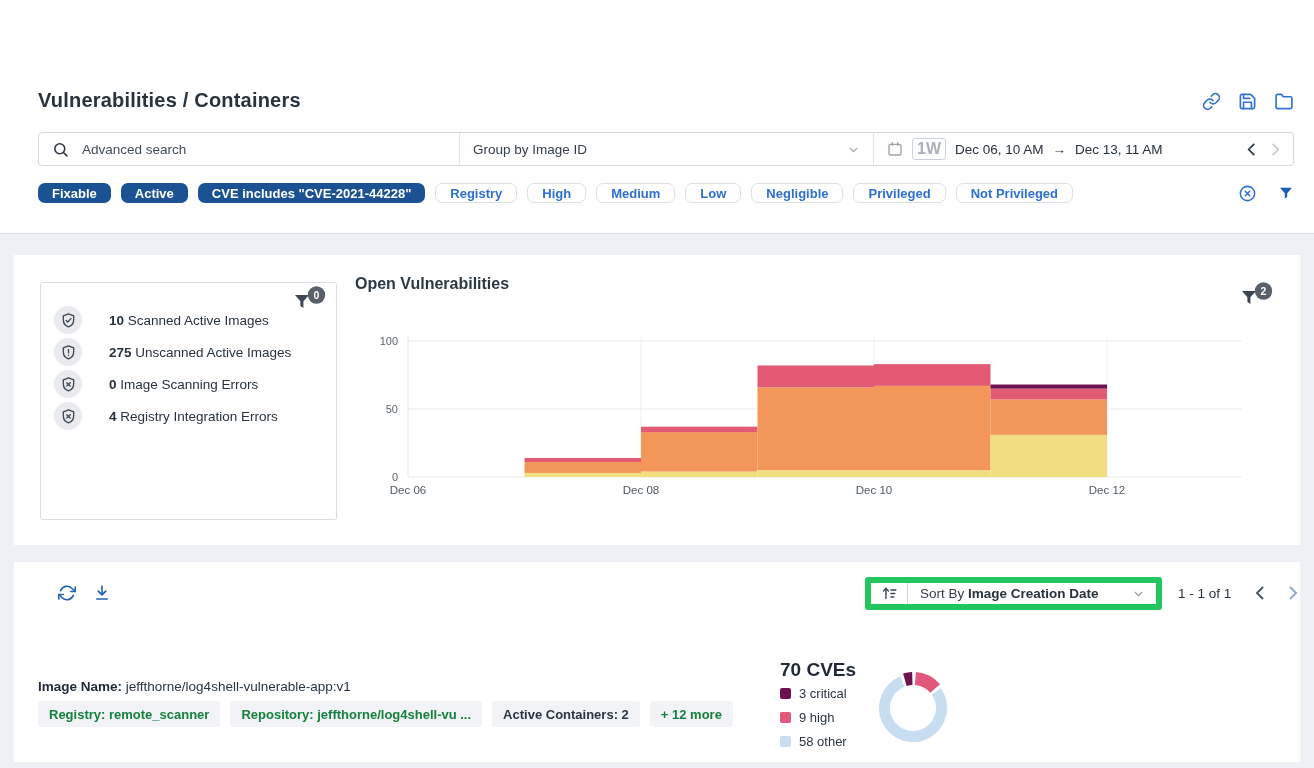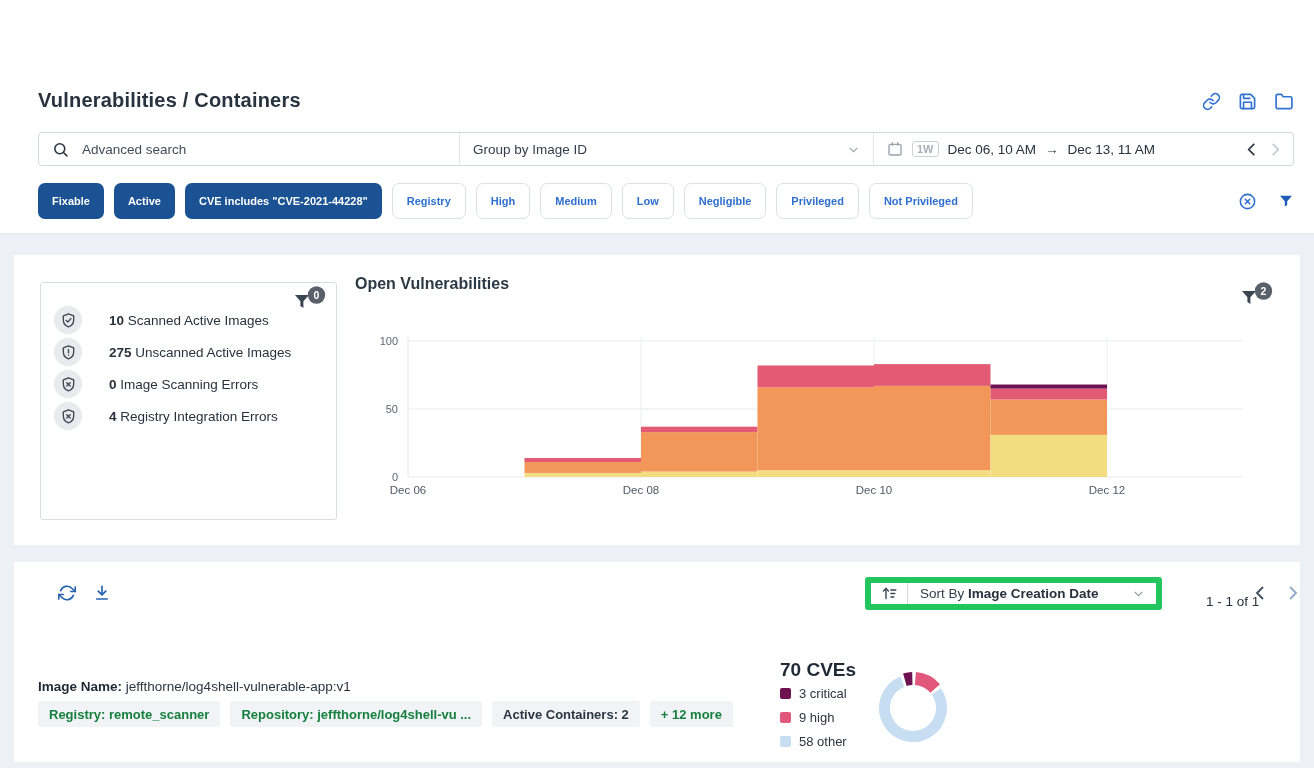--- a/index.html
+++ b/index.html
@@ -15,28 +15,28 @@
   
   .toolbar{position:absolute;left:38px;top:132px;width:1256px;height:34px;background:#fff;border:1px solid #d3d8de;
     border-radius:4px;display:flex;align-items:center;box-sizing:border-box;font-size:13.5px;}
   .tb-search{flex:0 0 421px;display:flex;align-items:center;gap:11px;padding-left:13px;height:100%;
     border-right:1px solid #e2e6ea;box-sizing:border-box;color:#2a3642;}
   .tb-search input{border:0;outline:0;flex:1;font:inherit;color:#1d4ed8;background:transparent;min-width:0;}
   .tb-search input::placeholder{color:#414d59;opacity:1;}
   .tb-group{flex:0 0 414px;display:flex;align-items:center;justify-content:space-between;height:100%;
     padding:0 13px;border-right:1px solid #e2e6ea;box-sizing:border-box;color:#333e4a;cursor:pointer;}
   .tb-date{flex:1;display:flex;align-items:center;gap:9px;padding:0 13px;color:#26323d;cursor:pointer;}
-  .preset-badge{border:1px solid #ccd2d9;color:#a9b0b8;font-size:11px;padding:1px 4px;border-radius:3px;font-weight:600;}
+  .preset-badge{border:1px solid #ccd2d9;color:#a9b0b8;font-size:16px;padding:1px 4px;border-radius:3px;font-weight:600;}
   .date-nav{margin-left:auto;display:flex;gap:15px;align-items:center;}
   .date-prev{color:#2a3643;} .date-next{color:#c3c9d0;}
   .muted-icon{color:#9aa2ab;display:inline-flex;}
 
   
   .filter-row{position:absolute;left:38px;top:183px;width:1256px;display:flex;gap:10px;align-items:center;}
-  .chip{height:36px;display:inline-flex;align-items:center;padding:0 14px;border-radius:7px;font-size:11px;
+  .chip{height:20px;display:inline-flex;align-items:center;padding:0 14px;border-radius:7px;font-size:13px;
     font-weight:700;box-sizing:border-box;cursor:pointer;white-space:nowrap;}
   .chip.filled{background:#1a5294;color:#fff;}
   .chip.outline{background:#fff;border:1px solid #dce1e7;color:#2e6fd0;font-weight:600;}
   .filter-actions{margin-left:auto;display:flex;gap:21px;align-items:center;}
   .clear-filters{color:#2e6fd0;display:inline-flex;cursor:pointer;}
   .open-filters{color:#1d5bb5;display:inline-flex;cursor:pointer;}
 
   
   .panel{position:absolute;left:14px;width:1286px;background:#fff;}
   .panel-overview{top:255px;height:290px;}
@@ -59,21 +59,21 @@
 
   
   .icon-refresh{position:absolute;left:44px;top:22px;color:#2563b0;cursor:pointer;display:inline-flex;}
   .icon-download{position:absolute;left:79px;top:22px;color:#2563b0;cursor:pointer;display:inline-flex;}
   .sort-box{position:absolute;left:851px;top:15px;width:297px;height:33px;border:6px solid #22c55e;border-radius:3px;
     display:flex;align-items:center;box-sizing:border-box;background:#fff;cursor:pointer;}
   .sort-icon-cell{width:37px;height:100%;border-right:1px solid #d3d8de;display:flex;align-items:center;justify-content:center;color:#3a4653;box-sizing:border-box;}
   .sort-text{padding:0 12px;font-size:13.5px;color:#333e4a;flex:1;white-space:nowrap;}
   .sort-text b{font-weight:700;color:#27323d;}
   .sort-chevron{margin-right:11px;color:#8c949c;display:inline-flex;}
-  .page-range{position:absolute;left:1164px;top:32px;font-size:13.5px;color:#27323d;white-space:nowrap;margin-left:28px;}
+  .page-range{position:absolute;left:1164px;top:24px;font-size:13.5px;color:#27323d;white-space:nowrap;}
   .page-prev{position:absolute;left:1241px;top:24px;color:#41505e;cursor:pointer;display:inline-flex;}
   .page-next{position:absolute;left:1274px;top:24px;color:#8fa9c9;cursor:pointer;display:inline-flex;}
 
   
   .row-name{position:absolute;left:24px;top:117px;font-size:13.5px;color:#2a3642;}
   .row-name b{color:#1f2a36;font-weight:700;}
   .row-tags{position:absolute;left:24px;top:139px;display:flex;gap:10px;}
   .tag{background:#f1f3f6;border-radius:3px;padding:0 11px;height:26px;display:inline-flex;align-items:center;
     font-size:13px;font-weight:600;color:#2a3642;white-space:nowrap;cursor:pointer;}
   .tag.link{color:#15803d;}

